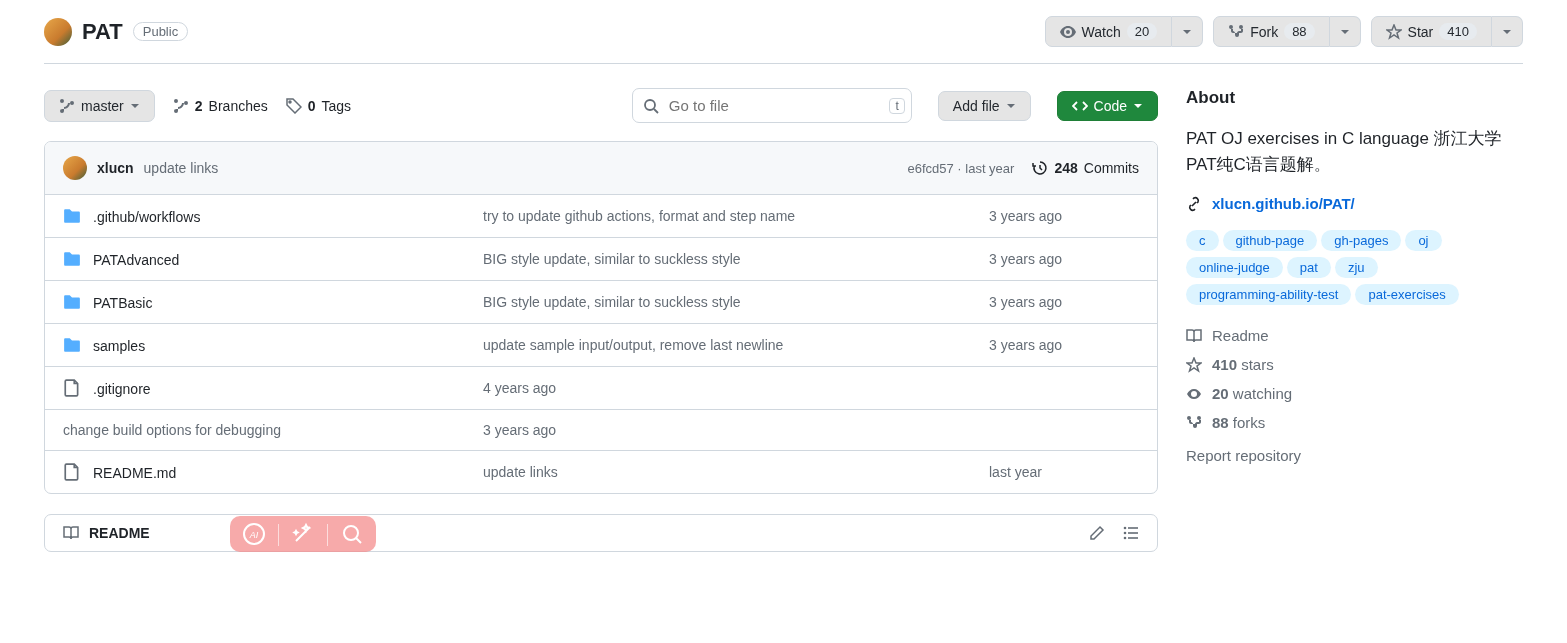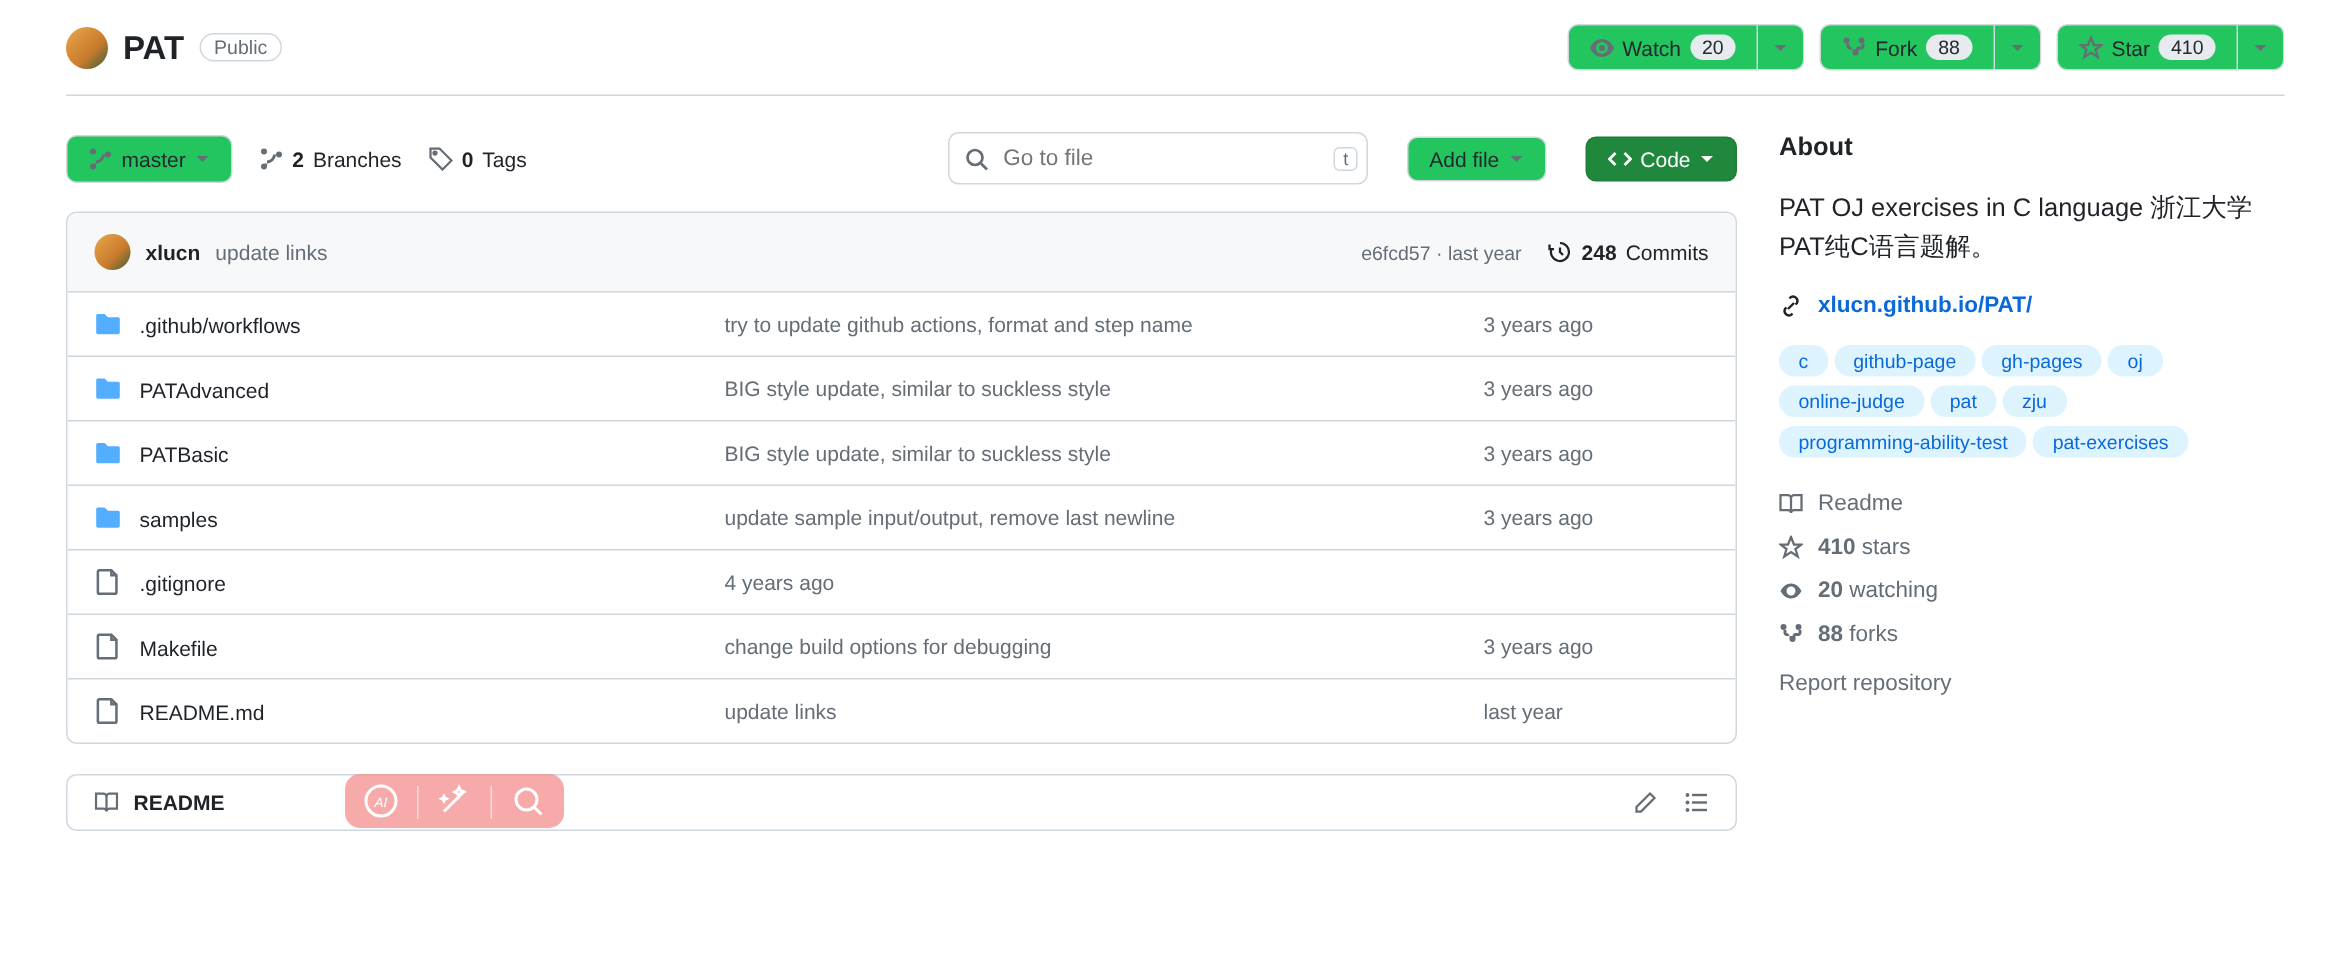--- a/index.html
+++ b/index.html
@@ -6,21 +6,21 @@
 body { font-family: -apple-system, BlinkMacSystemFont, "Segoe UI", Helvetica, Arial, sans-serif; color: #1f2328; background: #fff; font-size: 14px; }
 .container { max-width: 1567px; padding: 16px 44px; }
 .header-row { display: flex; align-items: center; justify-content: space-between; padding-bottom: 16px; border-bottom: 1px solid #d0d7de; margin-bottom: 24px; }
 .header-left { display: flex; align-items: center; gap: 10px; }
 .avatar { width: 28px; height: 28px; border-radius: 50%; background: linear-gradient(135deg, #e8a84a 0%, #c97b2e 60%, #3b5e3b 100%); flex-shrink: 0; }
 .avatar-sm { width: 24px; height: 24px; }
 .repo-name { font-size: 22px; font-weight: 600; }
 .badge-outline { border: 1px solid #d0d7de; border-radius: 2em; padding: 1px 9px; font-size: 13px; color: #656d76; }
 .header-right { display: flex; gap: 10px; }
 .btn-group { display: flex; }
-.btn { display: inline-flex; align-items: center; gap: 6px; padding: 6px 14px; background: #22c55e; border: 1px solid #d0d7de; border-radius: 7px; font-size: 14px; color: #24292f; cursor: pointer; white-space: nowrap; }
+.btn { display: inline-flex; align-items: center; gap: 6px; padding: 6px 14px; background: #e5e5e5; border: 1px solid #d0d7de; border-radius: 7px; font-size: 14px; color: #24292f; cursor: pointer; white-space: nowrap; }
 .btn-group .btn { border-radius: 7px 0 0 7px; }
 .btn-group .btn-dd { border-radius: 0 7px 7px 0; border-left: none; padding: 6px 10px; }
 .count-badge { background: #e7ebef; border-radius: 2em; padding: 1px 8px; font-size: 13px; font-weight: 500; }
 .main-layout { display: flex; gap: 28px; }
 .left-col { flex: 1; min-width: 0; }
 .right-col { width: 337px; flex-shrink: 0; }
 .toolbar { display: flex; align-items: center; justify-content: space-between; margin-bottom: 18px; }
 .toolbar-left { display: flex; align-items: center; gap: 18px; }
 .toolbar-right { display: flex; align-items: center; gap: 26px; }
 .branch-btn { padding: 7px 14px; font-weight: 500; }
@@ -243,27 +243,20 @@
               <div class="file-name-cell">
                 <svg class="icon-file" width="18" height="18" viewBox="0 0 16 16" fill="none" stroke="#656d76" stroke-width="1.5">
                   <path d="M3 1h7l3 3v10c0 .5-.5 1-1 1H3c-.5 0-1-.5-1-1V2c0-.5.5-1 1-1z"></path>
                   <path d="M10 1v3h3"></path>
                 </svg>
                 <span class="file-name">.gitignore</span>
               </div>
               <div class="file-date">4 years ago</div>
             </div>
             <div class="file-row">
-              <div class="file-name-cell">
-                <svg class="icon-file" width="18" height="18" viewBox="0 0 16 16" fill="none" stroke="#656d76" stroke-width="1.5">
-                  <path d="M3 1h7l3 3v10c0 .5-.5 1-1 1H3c-.5 0-1-.5-1-1V2c0-.5.5-1 1-1z"></path>
-                  <path d="M10 1v3h3"></path>
-                </svg>
-                <span class="file-name">Makefile</span>
-              </div>
               <div class="file-msg">change build options for debugging</div>
               <div class="file-date">3 years ago</div>
             </div>
             <div class="file-row">
               <div class="file-name-cell">
                 <svg class="icon-file" width="18" height="18" viewBox="0 0 16 16" fill="none" stroke="#656d76" stroke-width="1.5">
                   <path d="M3 1h7l3 3v10c0 .5-.5 1-1 1H3c-.5 0-1-.5-1-1V2c0-.5.5-1 1-1z"></path>
                   <path d="M10 1v3h3"></path>
                 </svg>
                 <span class="file-name">README.md</span>

